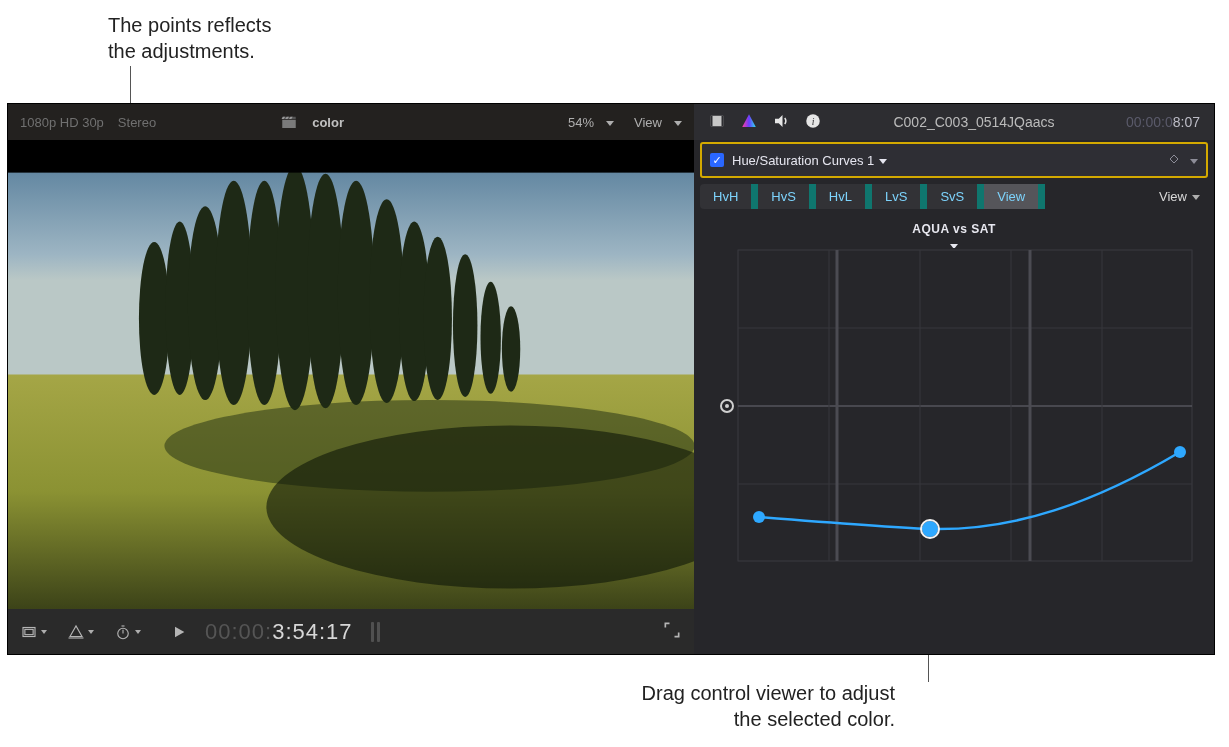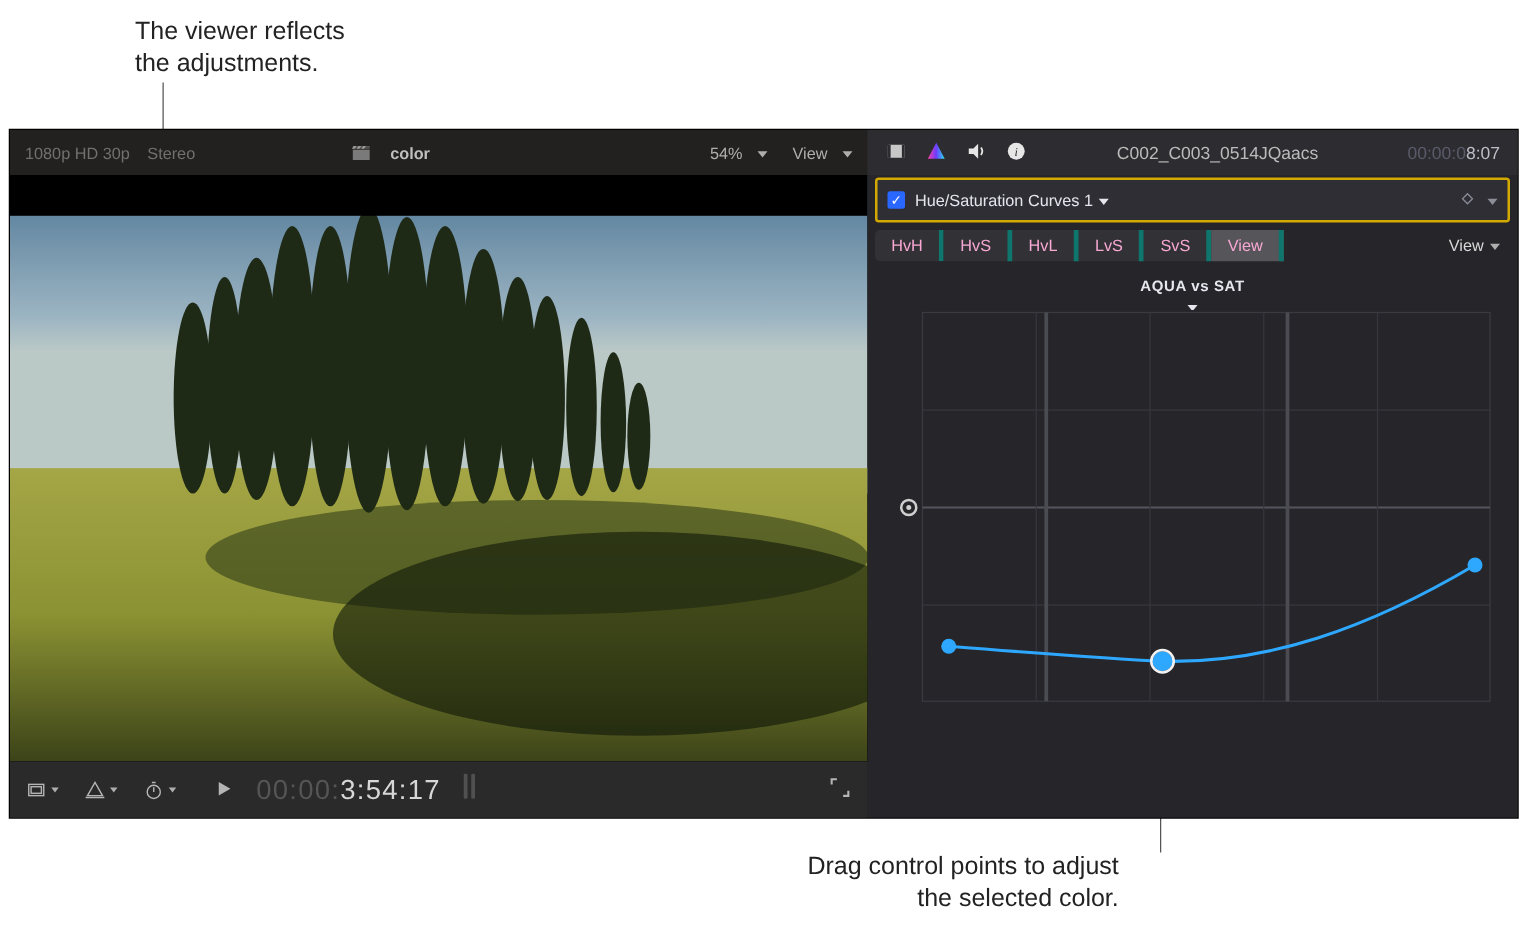--- a/index.html
+++ b/index.html
@@ -64,21 +64,21 @@
     display:flex;
     align-items:center;
     padding:0 12px;
     background:#2a2a2a;
     gap:30px;
   }
   .btn-row { display:flex; gap:20px; align-items:center; }
   .ico { color:#b5b5b5; display:flex; align-items:center; gap:3px; height:24px; }
   .ico svg { width:18px; height:18px; }
   .chev-sm { width:0;height:0;border-left:3px solid transparent;border-right:3px solid transparent;border-top:4px solid #aeaeae; }
-  .tc-row { display:flex; align-items:flex-start; gap:18px; font-size:22px; font-weight:300; letter-spacing:1px; color:#8d8d8d;}
+  .tc-row { display:flex; align-items:center; gap:18px; font-size:22px; font-weight:300; letter-spacing:1px; color:#8d8d8d;}
   .tc-row .play svg{width:16px;height:16px;}
   .tc-inactive { color:#555; }
   .tc-active { color:#d7d7d7; }
   .expand { margin-left:auto; color:#aeaeae; }
   .expand svg{width:20px;height:20px;}
   .dashed { display:inline-flex; gap:3px; }
   .dashed span { width:3px;height:20px;background:#505050;border-radius:1px;}
   
   .inspector {
     flex:1;
@@ -121,23 +121,23 @@
   
   .curve-tabs {
     height:28px;
     display:flex;
     align-items:center;
     gap:0;
     padding:0 8px 0 6px;
   }
   .ctab {
     padding:5px 13px;
-    color:#f9a8d4;
+    color:#7dd3fc;
     background:#323236;
-    border-right:4px solid #0f766e;
+    border-right:7px solid #0f766e;
     font-size:13px;
   }
   .ctab:first-child{border-top-left-radius:4px;border-bottom-left-radius:4px;}
   .ctab:last-of-type{border-top-right-radius:4px;border-bottom-right-radius:4px;border-right:none;}
   .ctab.active { background:#55555a; }
   .tab-view { margin-left:auto; display:flex; align-items:center; gap:5px; color:#d8d8d8; padding-right:6px;}
   
   .curve-label-row {
     height:28px;
     display:flex;
@@ -171,25 +171,25 @@
   .mix-slider {
     width:150px;height:18px;position:relative;margin-left:auto;
   }
   .mix-slider .track{position:absolute;top:8px;left:0;right:0;height:2px;background:#4a4a52;}
   .mix-slider .knob{position:absolute;top:2px;left:40px;width:12px;height:14px;background:#7a7a82;}
   .mix-val{color:#dcdce4;width:36px;}
 </style>
 </head>
 <body>
 
-<div class="annot" style="top:12px;left:108px;white-space:pre;">The viewer reflects
+<div class="annot" style="top:12px;left:108px;white-space:pre;">The points reflects
 the adjustments.</div>
 <div class="annot-line" style="top:66px;left:130px;height:50px;"></div>
 
-<div class="annot" style="top:680px;left:555px;width:340px;text-align:right;white-space:pre;">Drag control points to adjust
+<div class="annot" style="top:680px;left:555px;width:340px;text-align:right;white-space:pre;">Drag control viewer to adjust
 the selected color.</div>
 <div class="annot-line" style="top:618px;left:928px;height:64px;"></div>
 
 <div class="app">
 
   <div class="viewer-pane">
     <div class="viewer-top">
       <span>1080p HD 30p</span>
       <span>Stereo</span>
       <span class="ico" style="margin-left:110px;">

